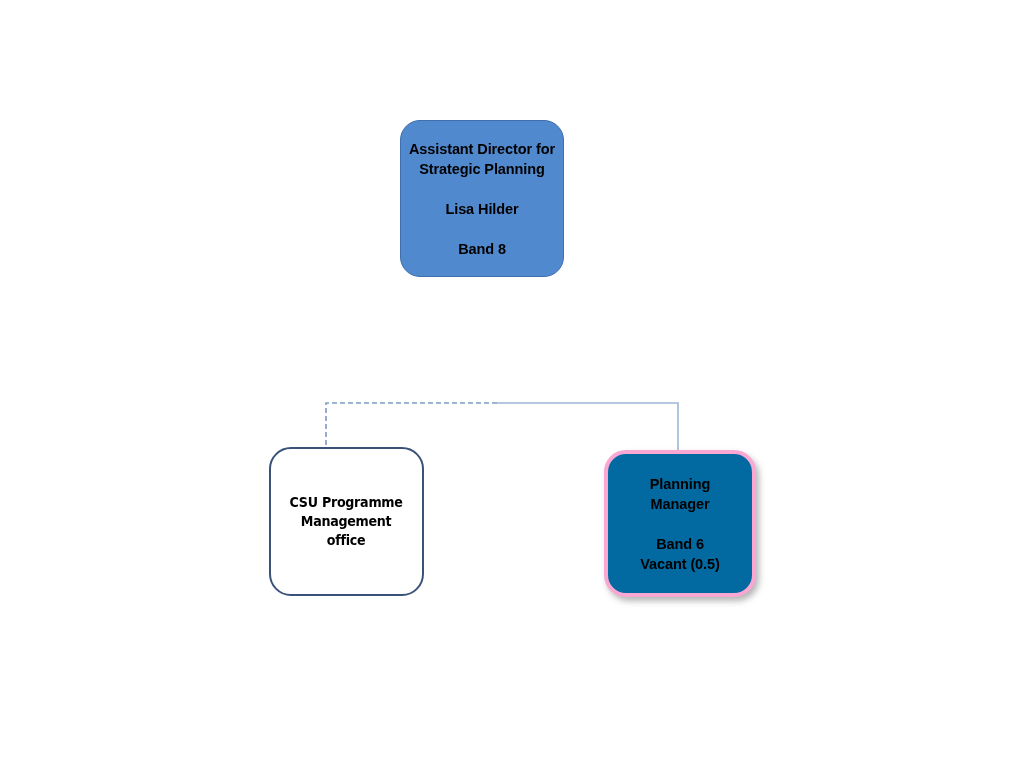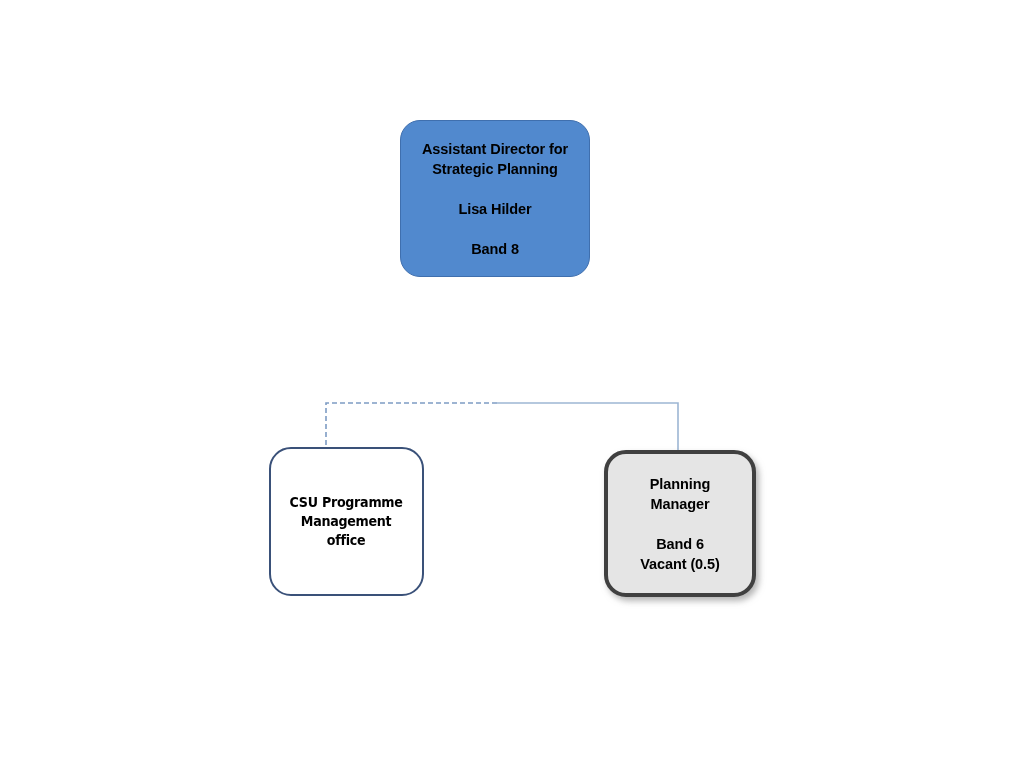--- a/index.html
+++ b/index.html
@@ -49,22 +49,22 @@
 
   
   .node--outline {
     background: #ffffff;
     border: 2px solid #3a5179;
     border-radius: 22px;
   }
 
   
   .node--filled {
-    background: #e5e5e5;
-    border: 4px solid #404040;
+    background: #0369a1;
+    border: 4px solid #f9a8d4;
     border-radius: 22px;
     box-shadow: 3px 4px 6px rgba(120,120,120,0.55);
   }
 
   .node-text {
     margin: 0;
     padding: 0;
     color: #000000;
     font-weight: bold;
     white-space: pre-line;
@@ -101,21 +101,21 @@
       </linearGradient>
     </defs>
 
     <path d="M 497 277 L 497 403" fill="none" stroke="url(#lineGrad)" stroke-width="1.6"></path>
 
     <path d="M 497 403 L 326 403 L 326 448" fill="none" stroke="#7d9cc4" stroke-width="1.6" stroke-dasharray="5 3"></path>
 
     <path d="M 497 403 L 678 403 L 678 452" fill="none" stroke="#9db6d4" stroke-width="1.6"></path>
   </svg>
 
-  <div class="node node--root" style="left:400px; top:120px; width:190px; height:157px;">
+  <div class="node node--root" style="left:400px; top:120px; width:164px; height:157px;">
     <p class="node-text">Assistant Director for
 Strategic Planning
 
 Lisa Hilder
 
 Band 8</p>
   </div>
 
   <div class="node node--outline" style="left:249px; top:447px; width:155px; height:149px;margin-left:20px;">
     <p class="node-text">CSU Programme

